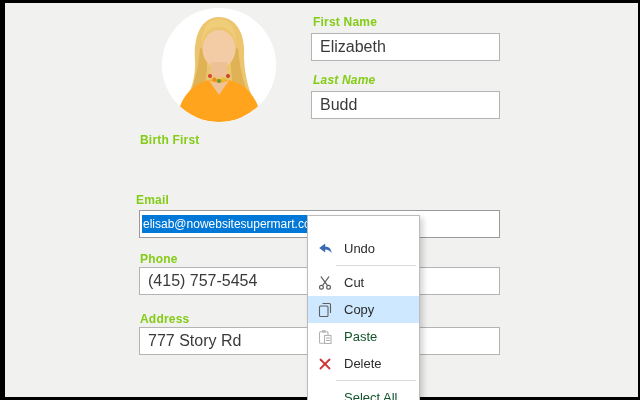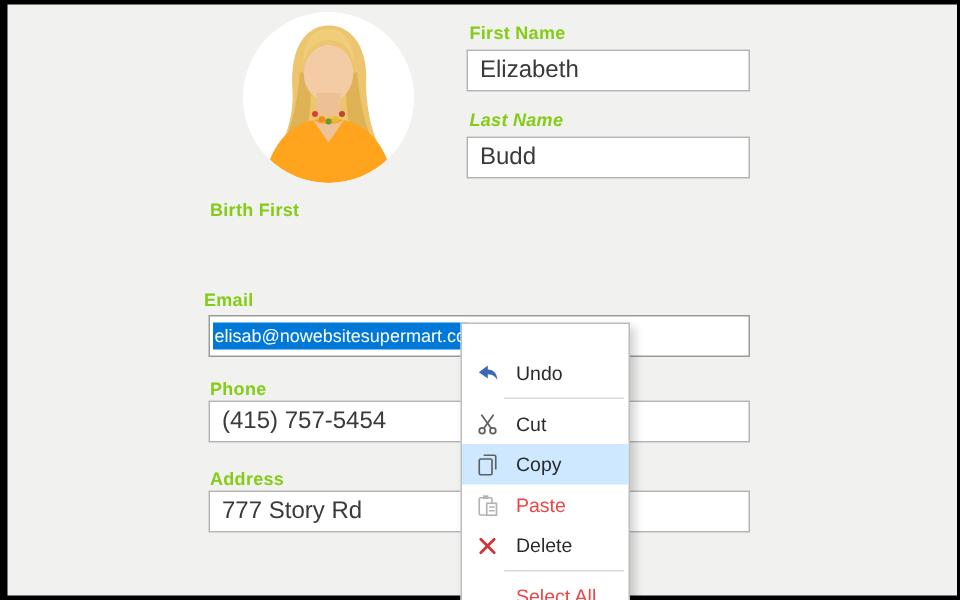--- a/index.html
+++ b/index.html
@@ -34,21 +34,21 @@
   .in-phone  {left:139px; top:267px; width:361px;}
   .lbl-addr  {left:140px; top:312px;}
   .in-addr   {left:139px; top:327px; width:361px;}
 
   
   .ctx-menu{position:absolute; left:307px; top:215px; width:113px; box-sizing:border-box;
             background:#fff; border:1px solid #bcbcbc; box-shadow:3px 3px 6px rgba(0,0,0,.18);
             padding:19px 0; z-index:10;}
   .ctx-item{height:27px; display:flex; align-items:center; padding:0 6px 0 9px; font-size:13px; color:#2b2b2b; cursor:default;}
   .ctx-item.highlight{background:#cde8ff;}
-  .ctx-item.disabled{color:#ef4444;}
+  .ctx-item.disabled{color:#14532d;}
   .ctx-icon{width:16px; height:16px; margin-right:11px; flex:0 0 16px; display:flex; align-items:center; justify-content:center;}
   .ctx-sep{height:1px; background:#d9d9d9; margin:3px 3px 3px 28px;}
 </style>
 </head>
 <body>
 
 <div class="stage">
   <div class="frame"></div>
 
   <div class="avatar">

